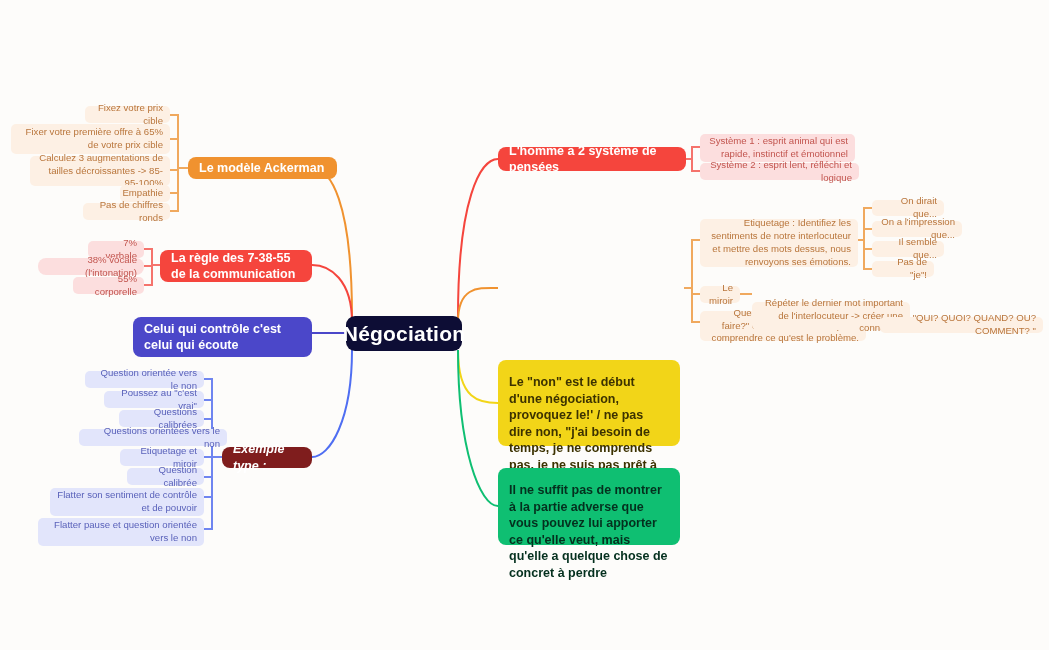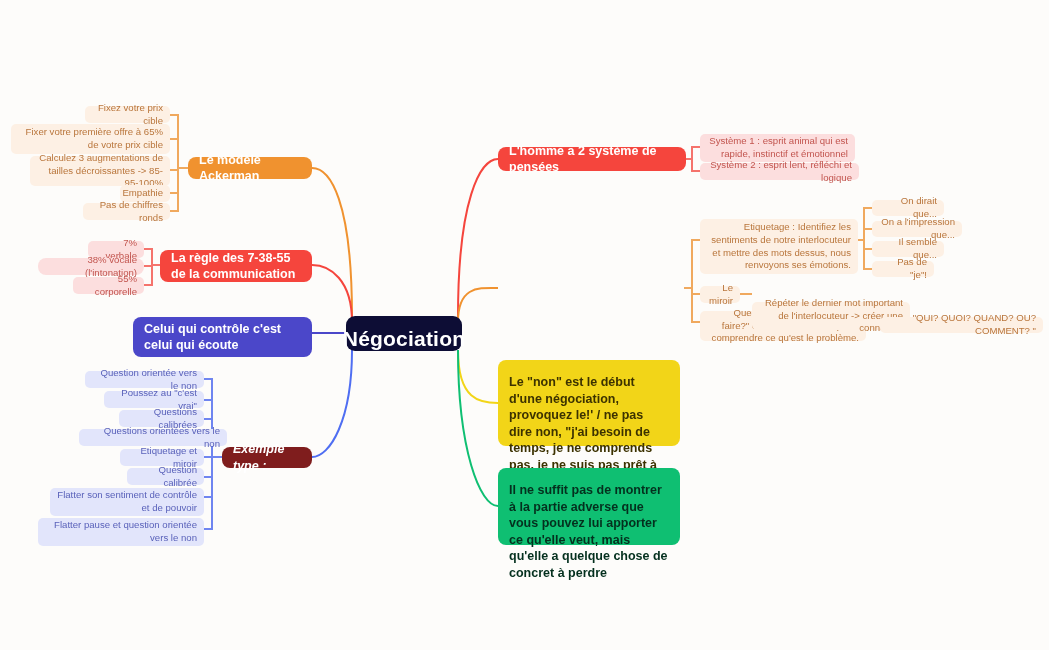--- a/index.html
+++ b/index.html
@@ -32,21 +32,20 @@
   
   .root {
     background: #0d0d35;
     color: #ffffff;
     border-radius: 9px;
     font-size: 21px;
     font-weight: bold;
     letter-spacing: .2px;
     padding: 0 18px;
     justify-content: center;
-    align-items: flex-end;
   }
   
   .b1 {
     border-radius: 8px;
     color: #ffffff;
     font-size: 12.5px;
     font-weight: bold;
     line-height: 1.32;
     padding: 6px 11px;
   }
@@ -123,21 +122,21 @@
       <path d="M740,294 L752,294" stroke="#f0a95e"></path>
 
       <path d="M866,325 L880,325" stroke="#f0a95e"></path>
     </g>
   </svg>
 
   <div class="node root" style="left:346px; top:316px; width:116px; height:35px;">
     <span>Négociation</span>
   </div>
 
-  <div class="node b1 orange" style="left:188px; top:157px; width:124px; height:22px;">
+  <div class="node b1 orange" style="left:188px; top:157px; width:149px; height:22px;">
     <span>Le modèle Ackerman</span>
   </div>
   <div class="node leaf peach2 r-left" style="left:85px; top:106px; width:85px; height:17px;">
     <span>Fixez votre prix cible</span>
   </div>
   <div class="node leaf peach2 r-left" style="left:11px; top:124px; width:159px; height:30px;">
     <span>Fixer votre première offre à 65% de votre prix cible</span>
   </div>
   <div class="node leaf peach2 r-left" style="left:30px; top:156px; width:140px; height:30px;">
     <span>Calculez 3 augmentations de tailles décroissantes -&gt; 85-95-100%</span>
@@ -197,21 +196,21 @@
   <div class="node b1 red" style="left:498px; top:147px; width:188px; height:24px;">
     <span>L'homme a 2 système de pensées</span>
   </div>
   <div class="node leaf pink r-right" style="left:700px; top:134px; width:155px; height:28px;">
     <span>Système 1 : esprit animal qui est rapide, instinctif et émotionnel</span>
   </div>
   <div class="node leaf pink r-right" style="left:700px; top:163px; width:159px; height:17px;">
     <span>Système 2 : esprit lent, réfléchi et logique</span>
   </div>
 
-  <div class="node leaf peach2 r-right" style="left:700px; top:219px; width:158px; height:55px;">
+  <div class="node leaf peach2 r-right" style="left:700px; top:219px; width:158px; height:48px;">
     <span>Etiquetage : Identifiez les sentiments de notre interlocuteur et mettre des mots dessus, nous renvoyons ses émotions.</span>
   </div>
   <div class="node leaf peach2 r-right" style="left:700px; top:286px; width:40px; height:17px;">
     <span>Le miroir</span>
   </div>
   <div class="node leaf peach2 r-right" style="left:700px; top:311px; width:166px; height:30px;">
     <span>Question calibrée  : "comment faire?" c'est l'interlocuteur qui va comprendre ce qu'est le problème.</span>
   </div>
 
   <div class="node leaf peach2 r-right" style="left:872px; top:200px; width:72px; height:16px;">

